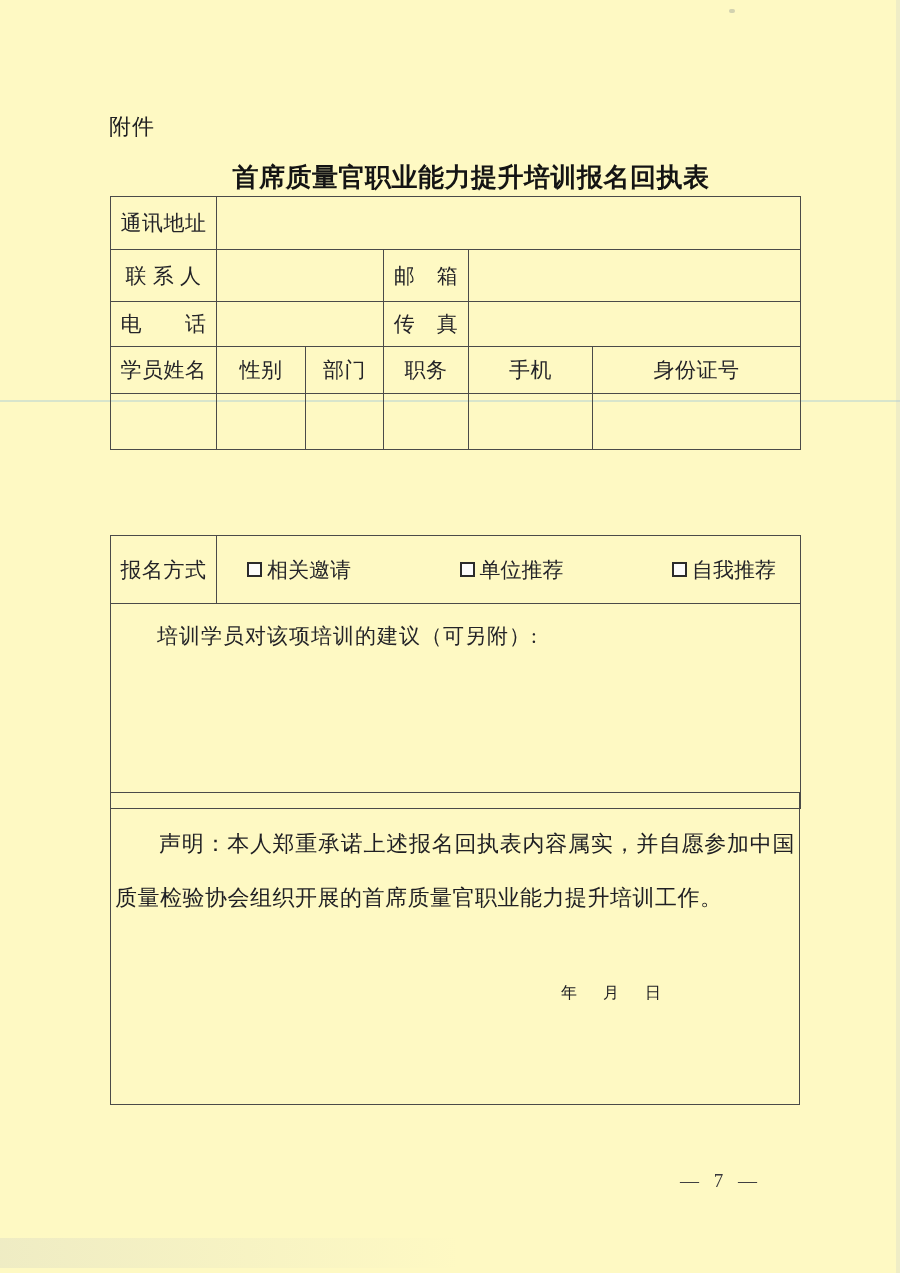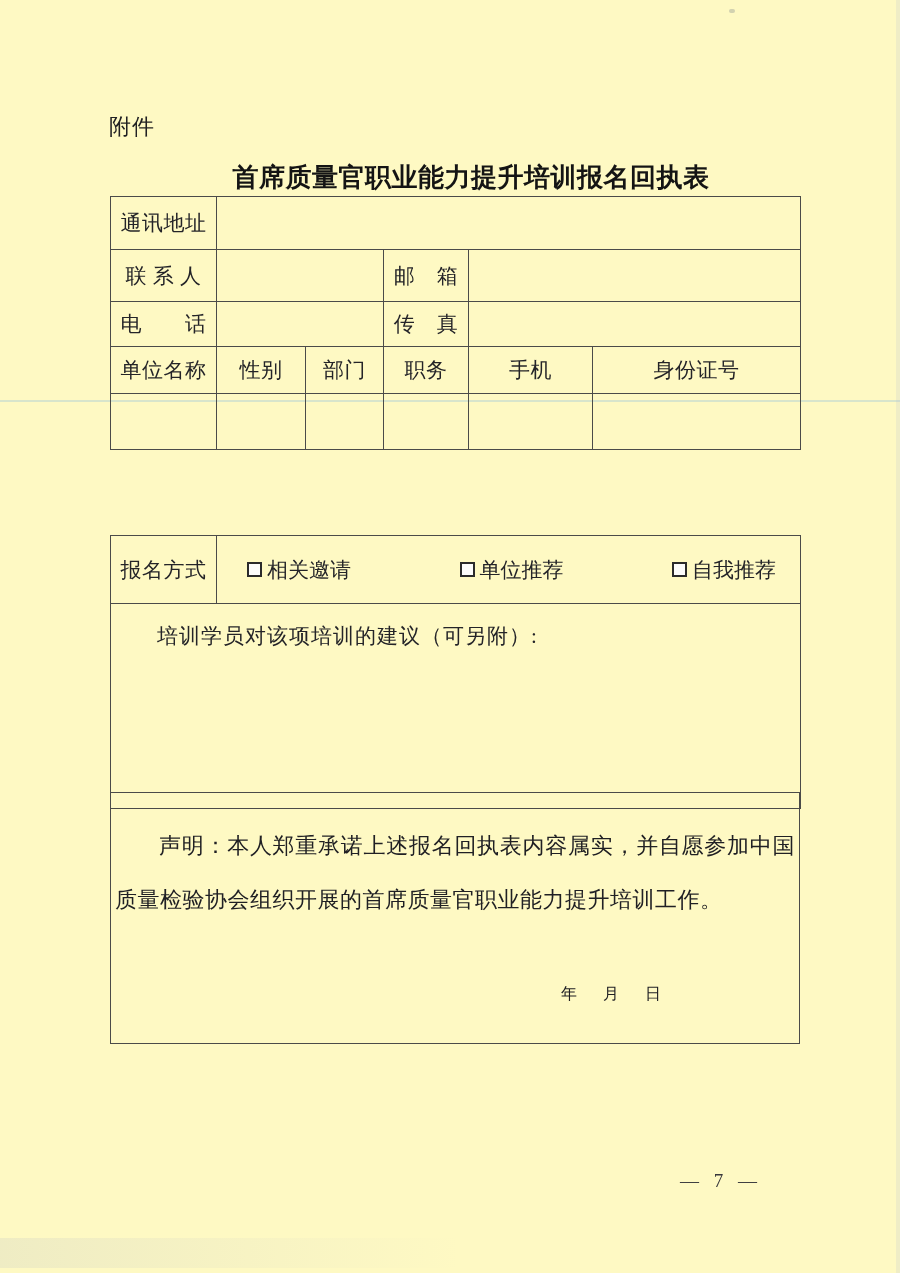--- a/index.html
+++ b/index.html
@@ -92,22 +92,23 @@
   }
 
   .suggestion-cell {
     vertical-align: top;
     padding: 18px 10px 0 46px !important;
   }
   .suggestion-cell span { font-size: 21px; letter-spacing: 1px; color: #242428; }
 
   .box-c {
     position: absolute; left: 110px; top: 792px;
-    width: 690px; height: 252px;
+    width: 690px; height: 313px;
     border: 1.6px solid #4b4b49;
+    font-family: Liberation Mono, monospace;
   }
   .declaration {
     margin: 26px 4px 0 4px;
     font-size: 22px;
     line-height: 54px;
     text-indent: 2em;
     text-align: justify;
     letter-spacing: 0.5px;
     color: #202024;
   }
@@ -162,21 +163,21 @@
       <td class="lbl">邮　箱</td>
       <td colspan="4"></td>
     </tr>
     <tr style="height:45px">
       <td class="lbl">电　　话</td>
       <td colspan="2"></td>
       <td class="lbl">传　真</td>
       <td colspan="4"></td>
     </tr>
     <tr style="height:47px">
-      <td class="lbl">单位名称</td>
+      <td class="lbl">学员姓名</td>
       <td class="lbl">性别</td>
       <td class="lbl">部门</td>
       <td class="lbl">职务</td>
       <td colspan="2" class="lbl">手机</td>
       <td colspan="2" class="lbl">身份证号</td>
     </tr>
     <tr style="height:56px">
       <td></td>
       <td></td>
       <td></td>

